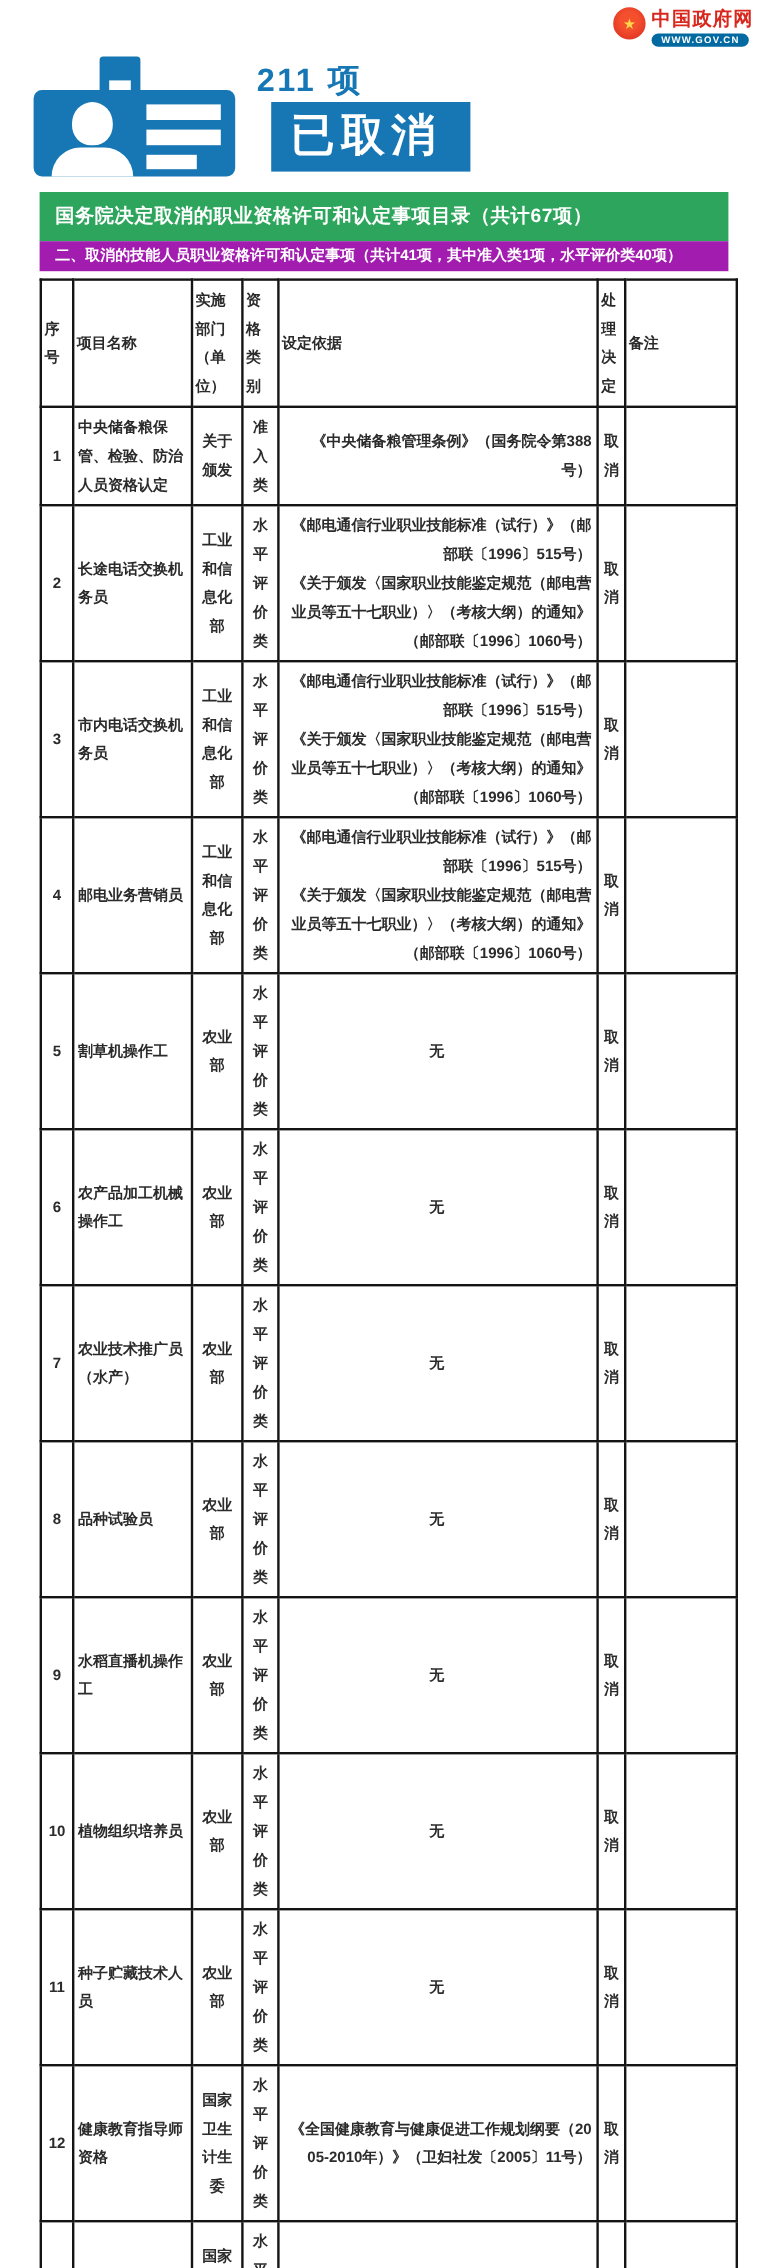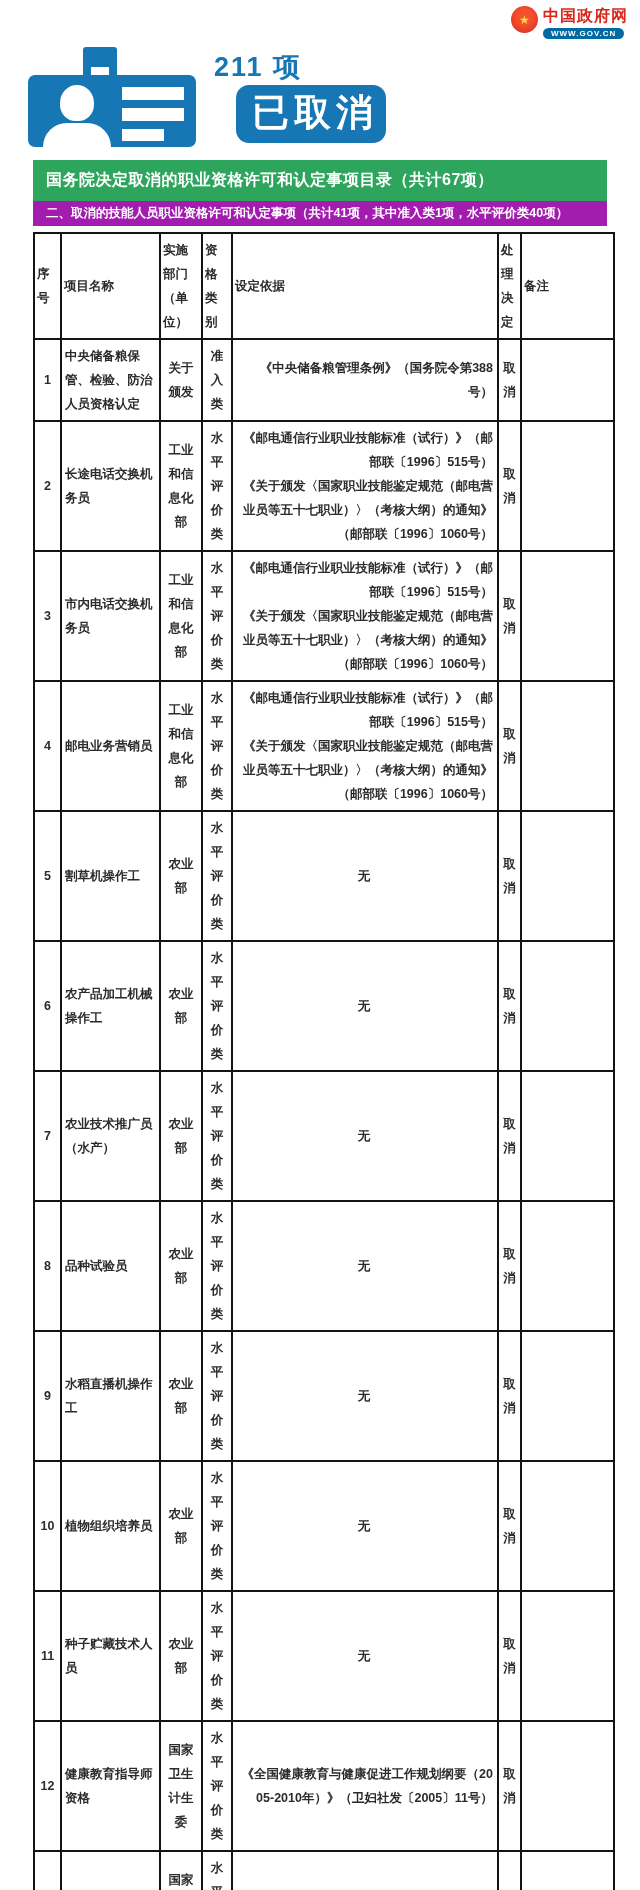--- a/index.html
+++ b/index.html
@@ -28,22 +28,22 @@
   .idcard .card { position:absolute; left:0; bottom:0; width:168px; height:72px; background:#1777b5; border-radius:7px; }
   .idcard .head { position:absolute; left:32px; top:10px; width:34px; height:36px; background:#fff; border-radius:50% 50% 46% 46%; }
   .idcard .shoulders { position:absolute; left:15px; bottom:0; width:68px; height:24px; background:#fff; border-radius:34px 34px 0 0; }
   .idcard .bar1 { position:absolute; left:94px; top:12px; width:62px; height:13px; background:#fff; }
   .idcard .bar2 { position:absolute; left:94px; top:33px; width:62px; height:13px; background:#fff; }
   .idcard .bar3 { position:absolute; left:94px; top:54px; width:42px; height:12px; background:#fff; }
   .hero-text { margin-left:16px; padding-top:2px; }
   .count-label { color:#1777b5; font-size:27px; font-weight:bold; letter-spacing:2px; line-height:1.1; }
   .title-row { display:flex; align-items:center; margin-top:2px; }
   .page-title { color:#1777b5; font-size:56px; font-weight:900; letter-spacing:2px; line-height:1.05; }
-  .status-badge { margin-left:22px; background:#1777b5; color:#fff; font-size:37px; font-weight:900;
-    letter-spacing:5px; padding:3px 8px 5px 16px;border-radius:13px; }
+  .status-badge { margin-left:12px; background:#1777b5; color:#fff; font-size:37px; font-weight:900;
+    letter-spacing:5px; padding:3px 24px 5px 16px; }
   
   .banner-primary { margin:12px 33px 0 33px; width:574px; background:#2ea55d; color:#fff;
     font-size:16px; font-weight:bold; padding:10px 4px 10px 13px; letter-spacing:0.5px; }
   .banner-secondary { margin:0 33px 6px 33px; width:574px; background:#a21caf; color:#fff;
     font-size:12.5px; font-weight:bold; padding:4px 4px 4px 13px; }
   
   table.qual { margin-left:33px; width:580px; border-collapse:collapse; table-layout:fixed;
     background:#fff; font-size:12.5px; }
   .qual th, .qual td { border:2px solid #141414; vertical-align:middle; line-height:1.92;
     font-weight:600; color:#2b2b2b; word-break:break-all; overflow-wrap:anywhere; }

